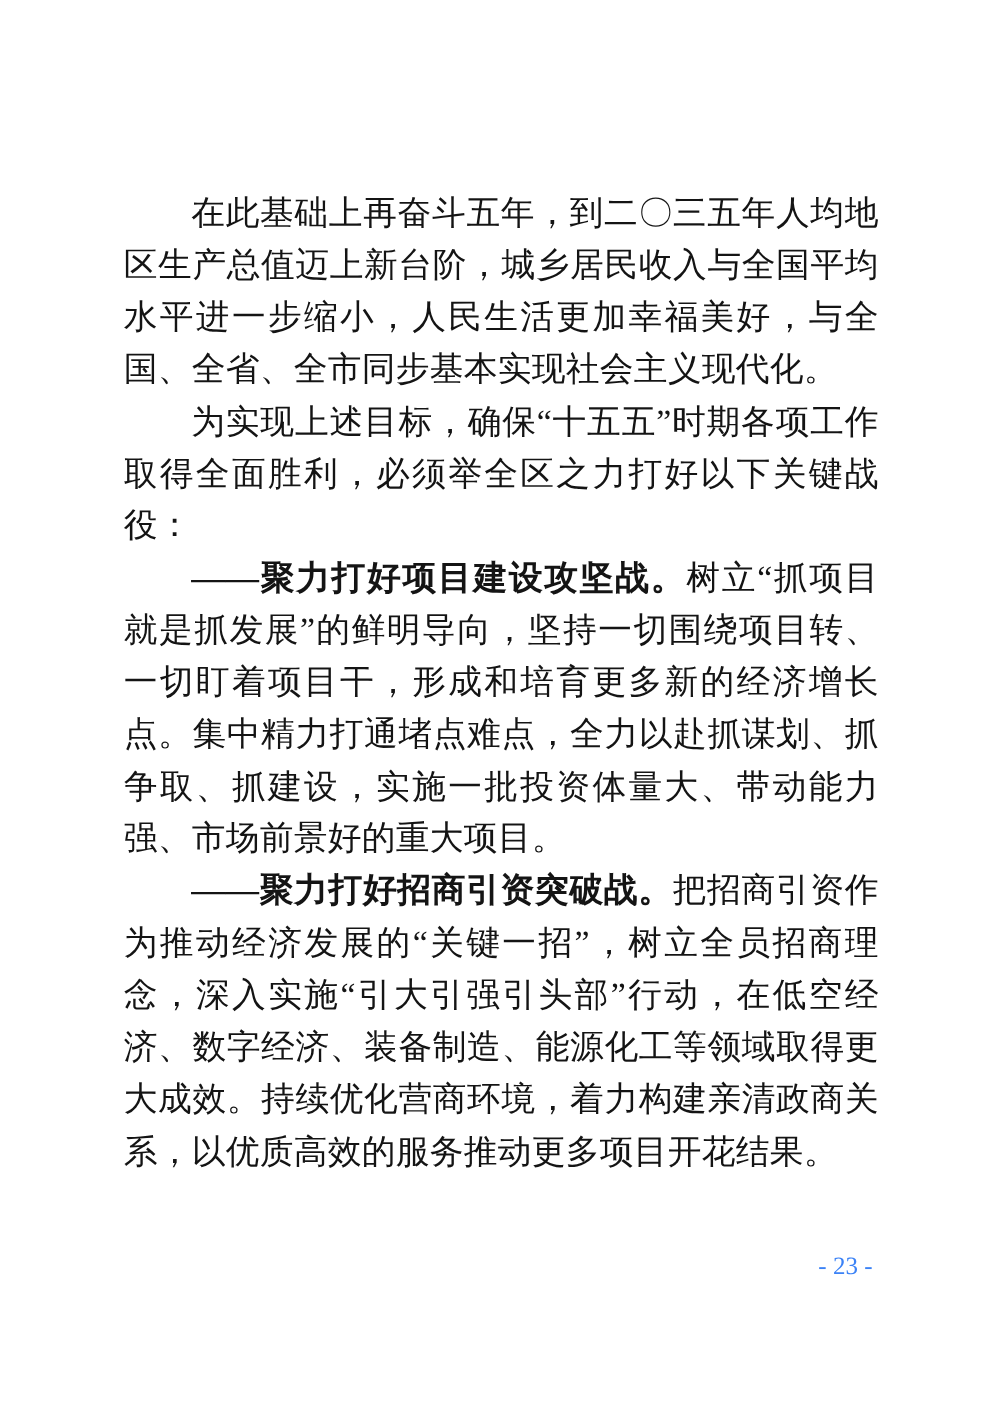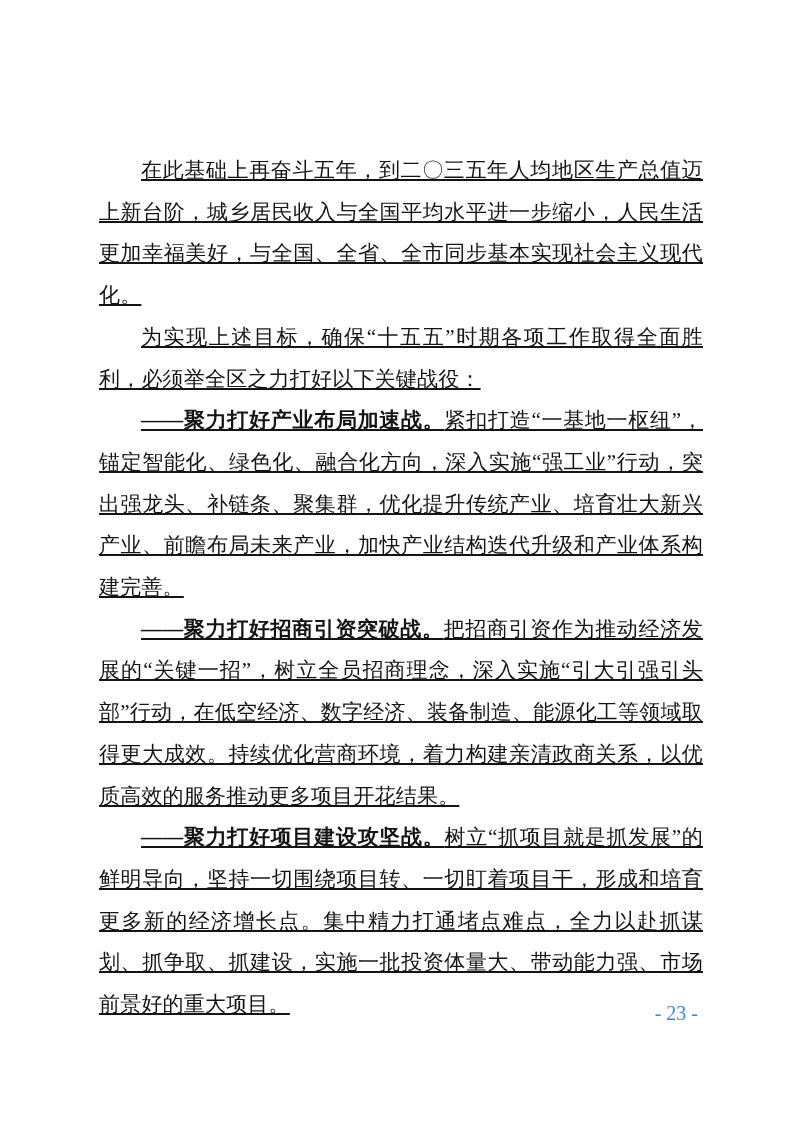--- a/index.html
+++ b/index.html
@@ -14,26 +14,25 @@
     background: #ffffff;
     overflow: hidden;
     font-family: "Liberation Serif", "DejaVu Serif", serif;
     color: #141414;
   }
   .body-text {
     position: absolute;
     left: 99px;
     top: 150px;
     width: 604px;
-    font-size: 21px;
+    font-size: 27px;
     line-height: 41.7px;
     text-align: justify;
     text-justify: inter-ideograph;
     letter-spacing: 0.2px;
-    text-decoration: underline;
   }
   .body-text p {
     margin: 0;
     padding: 0;
     text-indent: 2em;
   }
   .lead {
     font-weight: bold;
   }
   .page-number {
@@ -46,18 +45,17 @@
     font-family: "Liberation Serif", "DejaVu Serif", serif;
   }
 </style>
 </head>
 <body>
 
 <div class="page">
   <div class="body-text">
     <p><span class="lead"></span><span>在此基础上再奋斗五年，到二〇三五年人均地区生产总值迈上新台阶，城乡居民收入与全国平均水平进一步缩小，人民生活更加幸福美好，与全国、全省、全市同步基本实现社会主义现代化。</span></p>
     <p><span class="lead"></span><span>为实现上述目标，确保“十五五”时期各项工作取得全面胜利，必须举全区之力打好以下关键战役：</span></p>
-    <p><span class="lead">——聚力打好产业布局加速战。</span><span>紧扣打造“一基地一枢纽”，锚定智能化、绿色化、融合化方向，深入实施“强工业”行动，突出强龙头、补链条、聚集群，优化提升传统产业、培育壮大新兴产业、前瞻布局未来产业，加快产业结构迭代升级和产业体系构建完善。</span></p>
+    <p><span class="lead">——聚力打好项目建设攻坚战。</span><span>树立“抓项目就是抓发展”的鲜明导向，坚持一切围绕项目转、一切盯着项目干，形成和培育更多新的经济增长点。集中精力打通堵点难点，全力以赴抓谋划、抓争取、抓建设，实施一批投资体量大、带动能力强、市场前景好的重大项目。</span></p>
     <p><span class="lead">——聚力打好招商引资突破战。</span><span>把招商引资作为推动经济发展的“关键一招”，树立全员招商理念，深入实施“引大引强引头部”行动，在低空经济、数字经济、装备制造、能源化工等领域取得更大成效。持续优化营商环境，着力构建亲清政商关系，以优质高效的服务推动更多项目开花结果。</span></p>
-    <p><span class="lead">——聚力打好项目建设攻坚战。</span><span>树立“抓项目就是抓发展”的鲜明导向，坚持一切围绕项目转、一切盯着项目干，形成和培育更多新的经济增长点。集中精力打通堵点难点，全力以赴抓谋划、抓争取、抓建设，实施一批投资体量大、带动能力强、市场前景好的重大项目。</span></p>
   </div>
   <div class="page-number">- 23 -</div>
 </div>
 
 </body></html>

